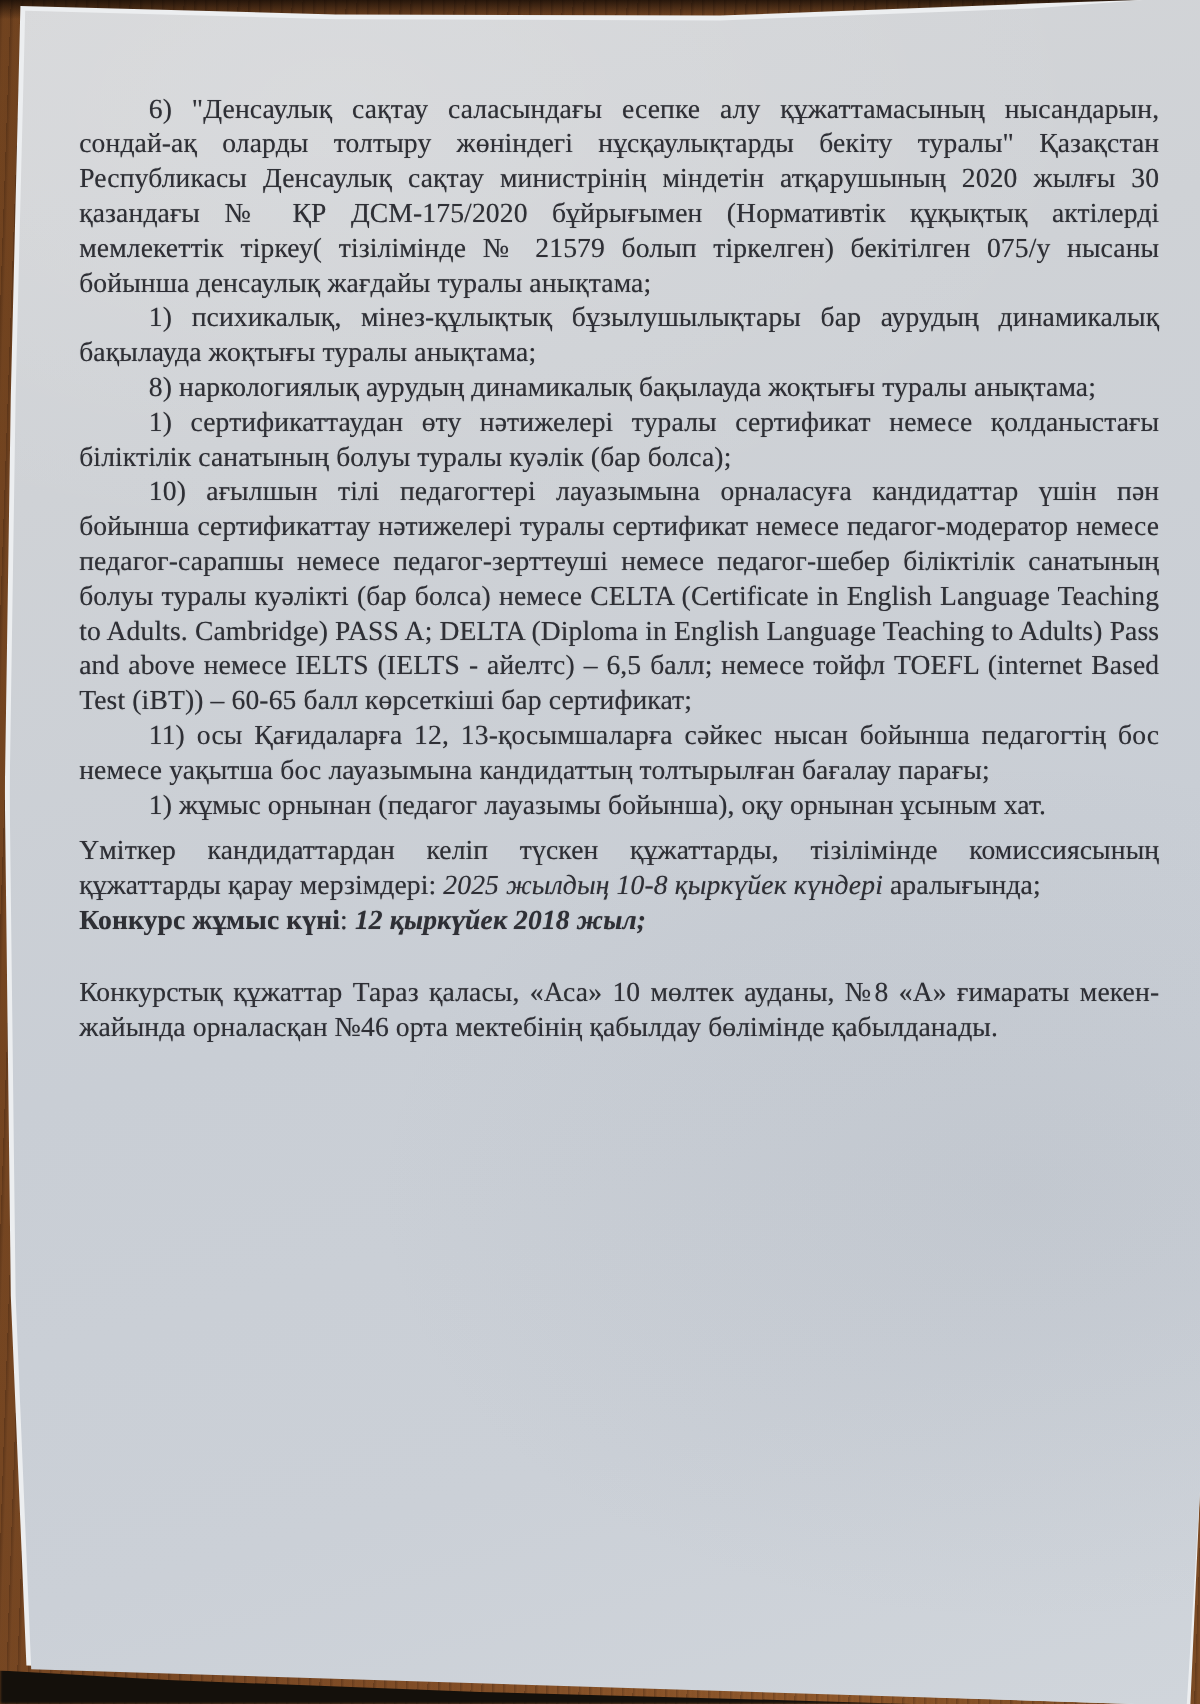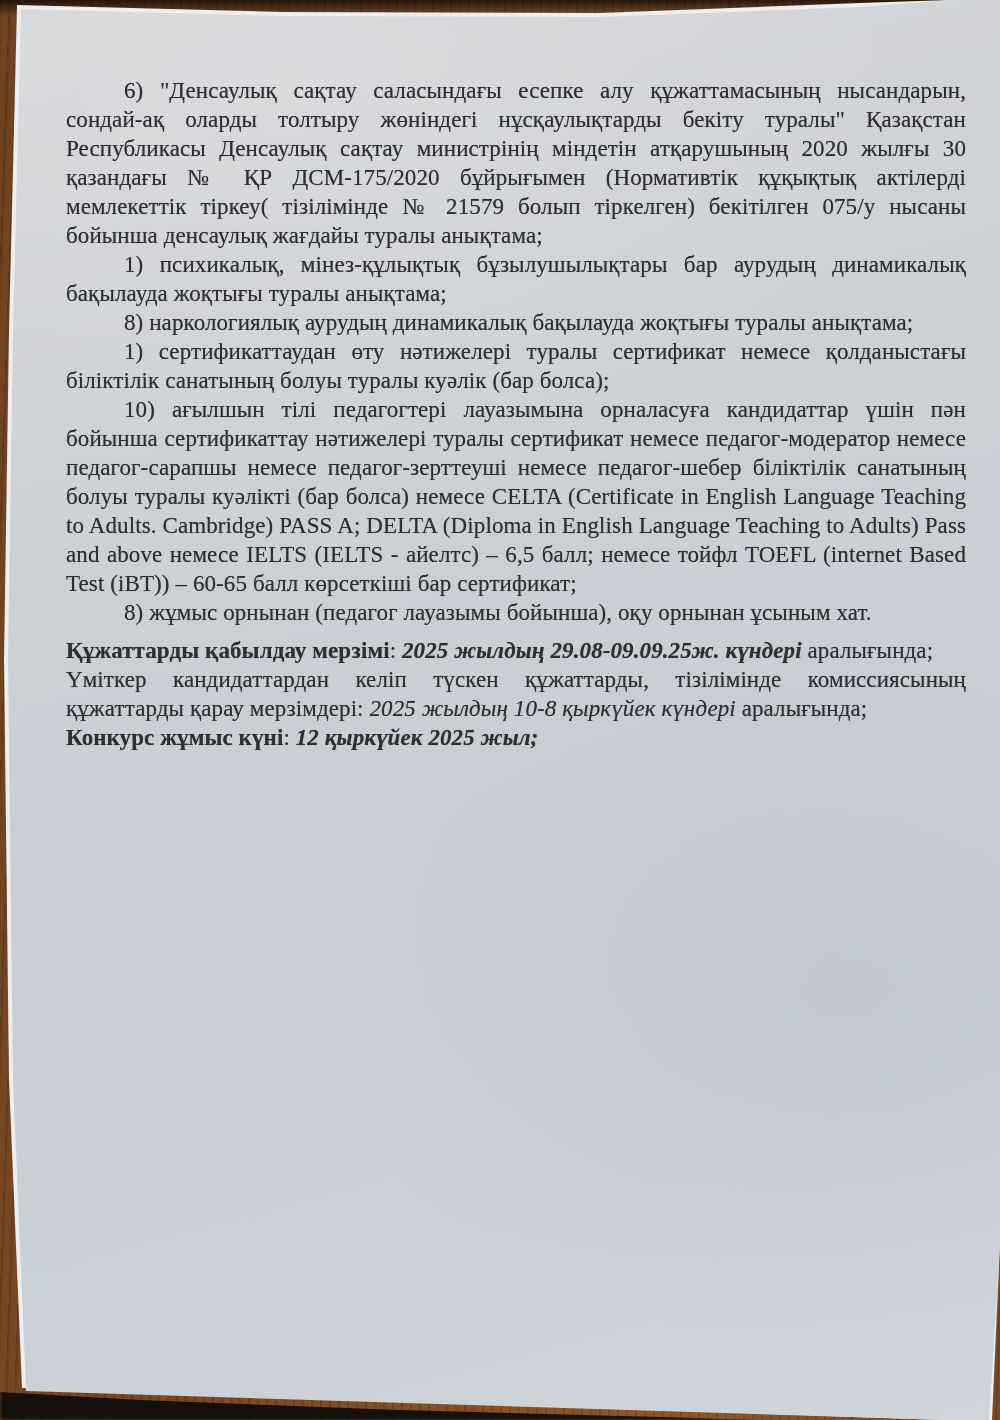--- a/index.html
+++ b/index.html
@@ -77,22 +77,25 @@
   <div class="shadow-bl"></div>
   <div class="paper-rim"></div>
   <div class="paper">
     <div class="doc">
       <div class="para-group list">
           <p><span>6) "Денсаулық сақтау саласындағы есепке алу құжаттамасының нысандарын, сондай-ақ оларды толтыру жөніндегі нұсқаулықтарды бекіту туралы" Қазақстан Республикасы Денсаулық сақтау министрінің міндетін атқарушының 2020 жылғы 30 қазандағы № ҚР ДСМ-175/2020 бұйрығымен (Нормативтік құқықтық актілерді мемлекеттік тіркеу( тізілімінде № 21579 болып тіркелген) бекітілген 075/у нысаны бойынша денсаулық жағдайы туралы анықтама;</span></p>
           <p><span>1) психикалық, мінез-құлықтық бұзылушылықтары бар аурудың динамикалық бақылауда жоқтығы туралы анықтама;</span></p>
           <p><span>8) наркологиялық аурудың динамикалық бақылауда жоқтығы туралы анықтама;</span></p>
           <p><span>1) сертификаттаудан өту нәтижелері туралы сертификат немесе қолданыстағы біліктілік санатының болуы туралы куәлік (бар болса);</span></p>
           <p><span>10) ағылшын тілі педагогтері лауазымына орналасуға кандидаттар үшін пән бойынша сертификаттау нәтижелері туралы сертификат немесе педагог-модератор немесе педагог-сарапшы немесе педагог-зерттеуші немесе педагог-шебер біліктілік санатының болуы туралы куәлікті (бар болса) немесе CELTA (Certificate in English Language Teaching to Adults. Cambridge) PASS A; DELTA (Diploma in English Language Teaching to Adults) Pass and above немесе IELTS (IELTS - айелтс) – 6,5 балл; немесе тойфл TOEFL (internet Based Test (iBT)) – 60-65 балл көрсеткіші бар сертификат;</span></p>
-          <p><span>8) жұмыс орнынан (педагог лауазымы бойынша), оқу орнынан ұсыным хат.</span></p>
+          <p><span>11) осы Қағидаларға 12, 13-қосымшаларға сәйкес нысан бойынша педагогтің бос немесе уақытша бос лауазымына кандидаттың толтырылған бағалау парағы;</span></p>
+          <p><span>1) жұмыс орнынан (педагог лауазымы бойынша), оқу орнынан ұсыным хат.</span></p>
         </div>
       <div class="para-group schedule">
-          <p><span class="b">Құжаттарды қабылдау мерзімі</span><span>: </span><span class="b i">2025 жылдың 29.08-09.09.25ж. күндері</span><span> аралығында;</span></p>
           <p><span>Үміткер кандидаттардан келіп түскен құжаттарды, тізілімінде комиссиясының құжаттарды қарау мерзімдері: </span><span class="i">2025 жылдың 10-8 қыркүйек күндері</span><span> аралығында;</span></p>
-          <p><span class="b">Конкурс жұмыс күні</span><span>: </span><span class="b i">12  қыркүйек 2025 жыл;</span></p>
+          <p><span class="b">Конкурс жұмыс күні</span><span>: </span><span class="b i">12  қыркүйек 2018 жыл;</span></p>
+        </div>
+      <div class="para-group closing">
+          <p><span>Конкурстық құжаттар Тараз қаласы, «Аса» 10 мөлтек ауданы, №8 «А» ғимараты мекен-жайында орналасқан №46 орта мектебінің қабылдау бөлімінде қабылданады.</span></p>
         </div>
     </div>
   </div>
 </div>
 
 </body></html>

